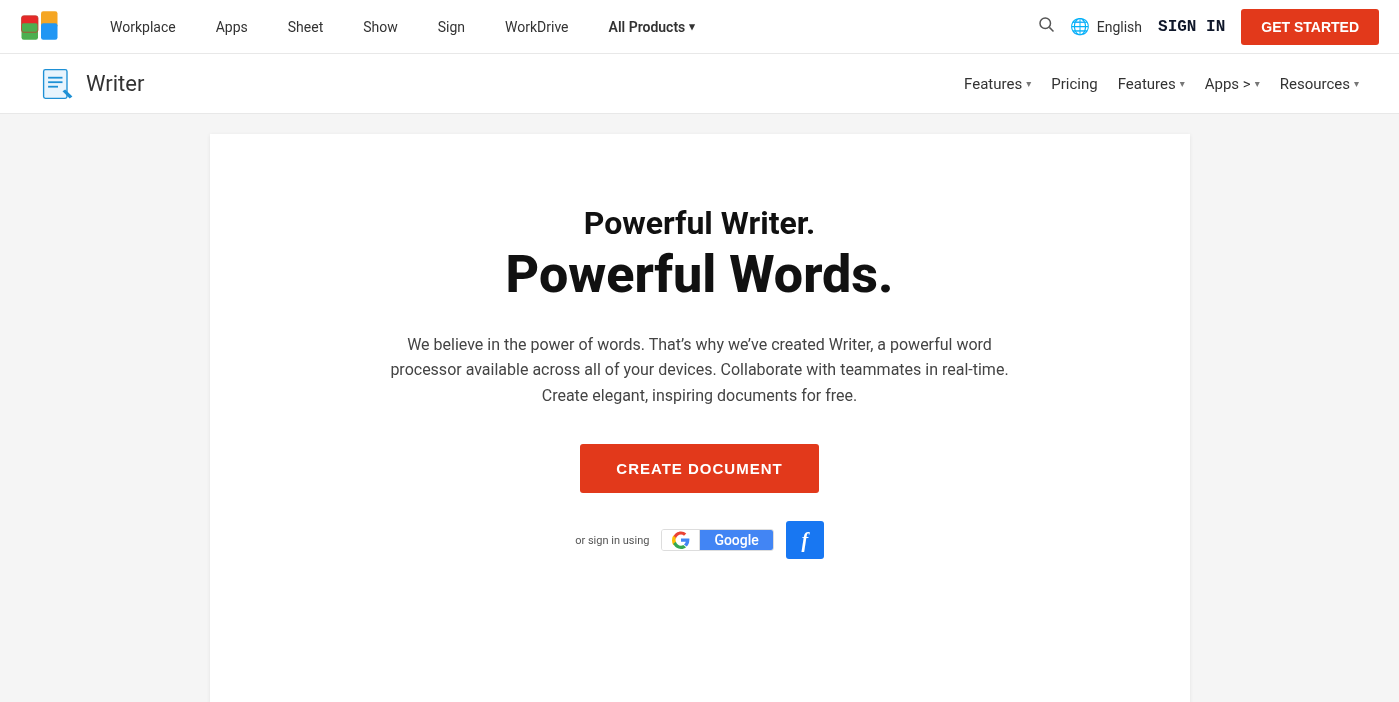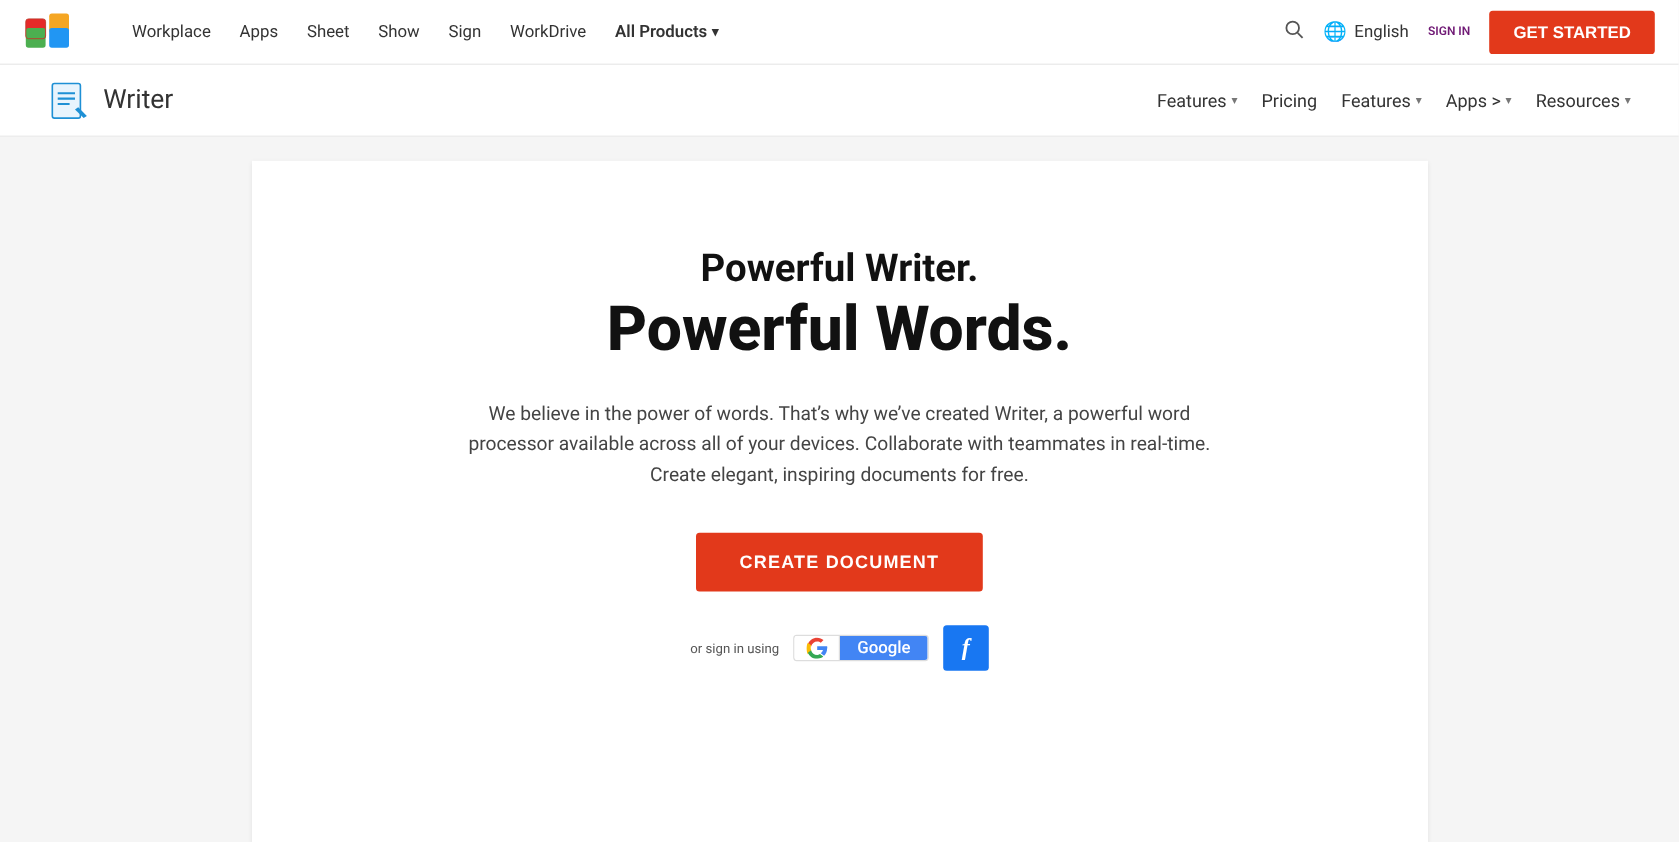--- a/index.html
+++ b/index.html
@@ -21,21 +21,21 @@
       align-items: center;
       margin-right: 30px;
     }
     .zoho-logo {
       width: 60px;
       height: 40px;
     }
     .top-nav-links {
       display: flex;
       align-items: center;
-      gap: 24px;
+      gap: 40px;
       flex: 1;
     }
     .top-nav-links a {
       text-decoration: none;
       color: #333;
       font-size: 14px;
       font-weight: 400;
     }
     .all-products-btn {
       display: flex;
@@ -65,23 +65,24 @@
       font-size: 14px;
       color: #333;
       cursor: pointer;
     }
     .globe-icon {
       font-size: 16px;
       color: #555;
     }
     .sign-in-link {
       text-decoration: none;
-      color: #701a75;
-      font-size: 10px;
+      color: #0f172a;
+      font-size: 16px;
       font-weight: 600;
+      font-family: Liberation Mono, monospace;
     }
     .get-started-btn {
       background: #e2391b;
       color: #fff;
       border: none;
       padding: 10px 20px;
       font-size: 14px;
       font-weight: 600;
       cursor: pointer;
       border-radius: 3px;

